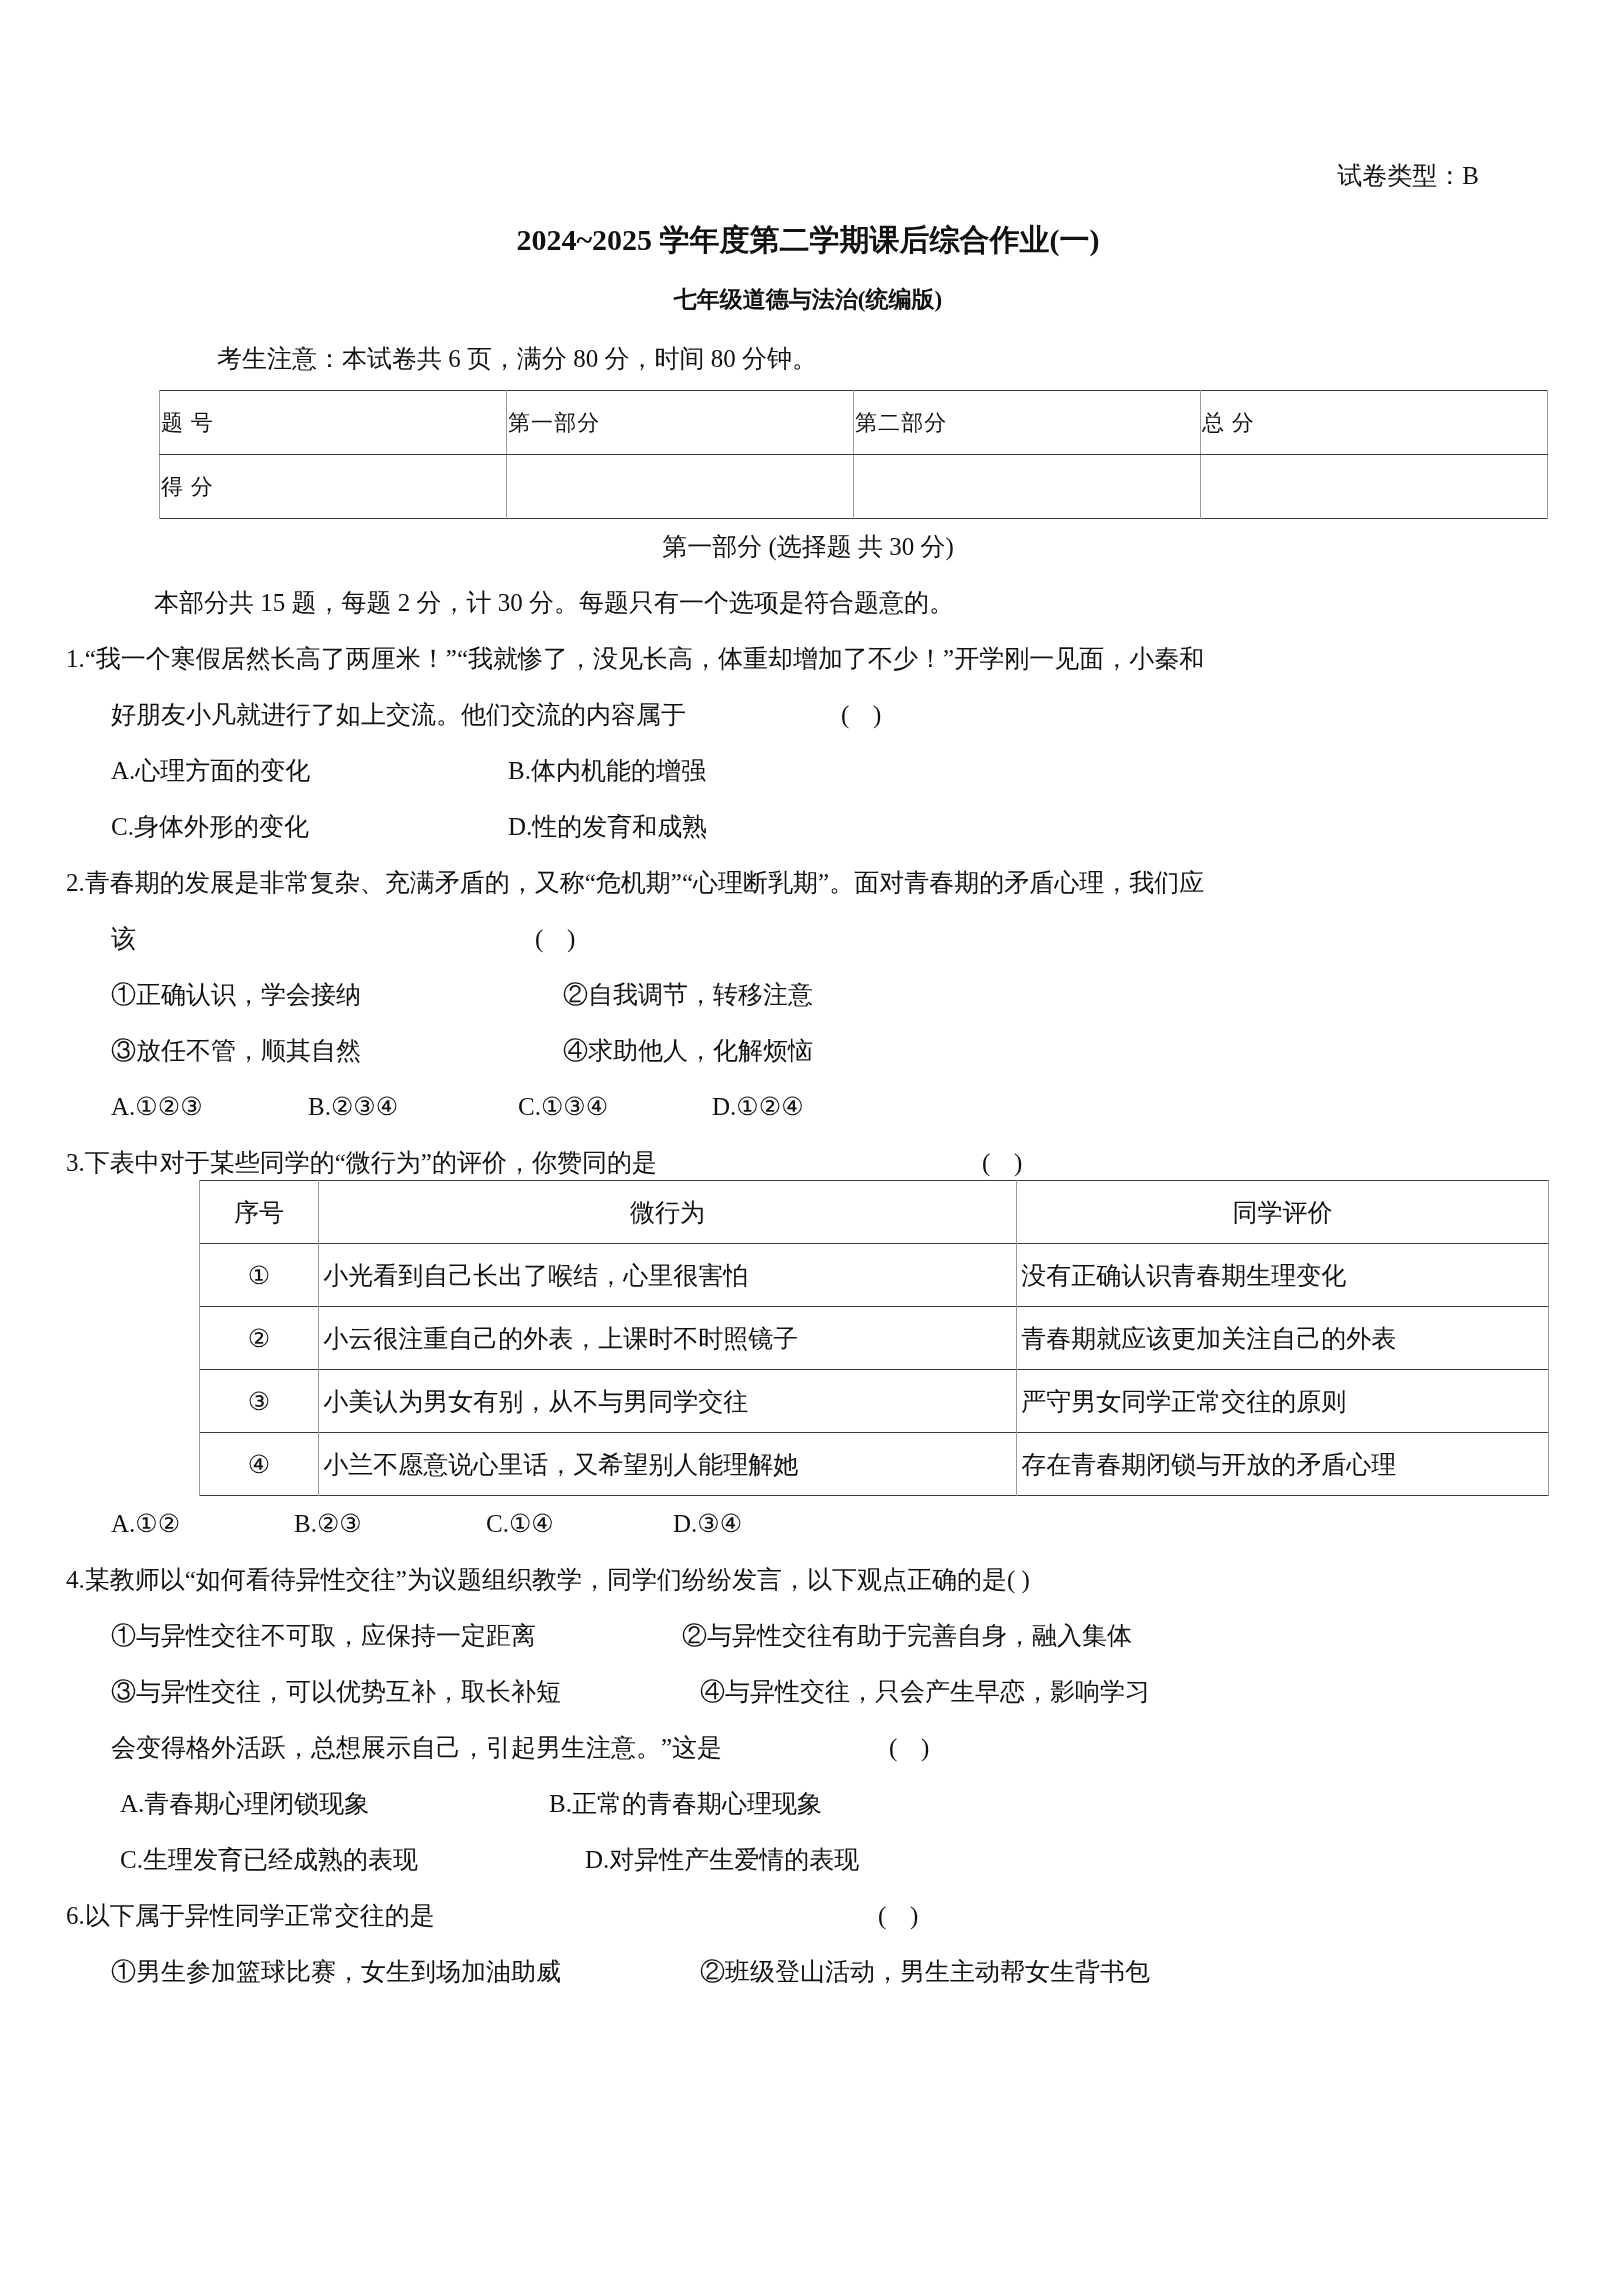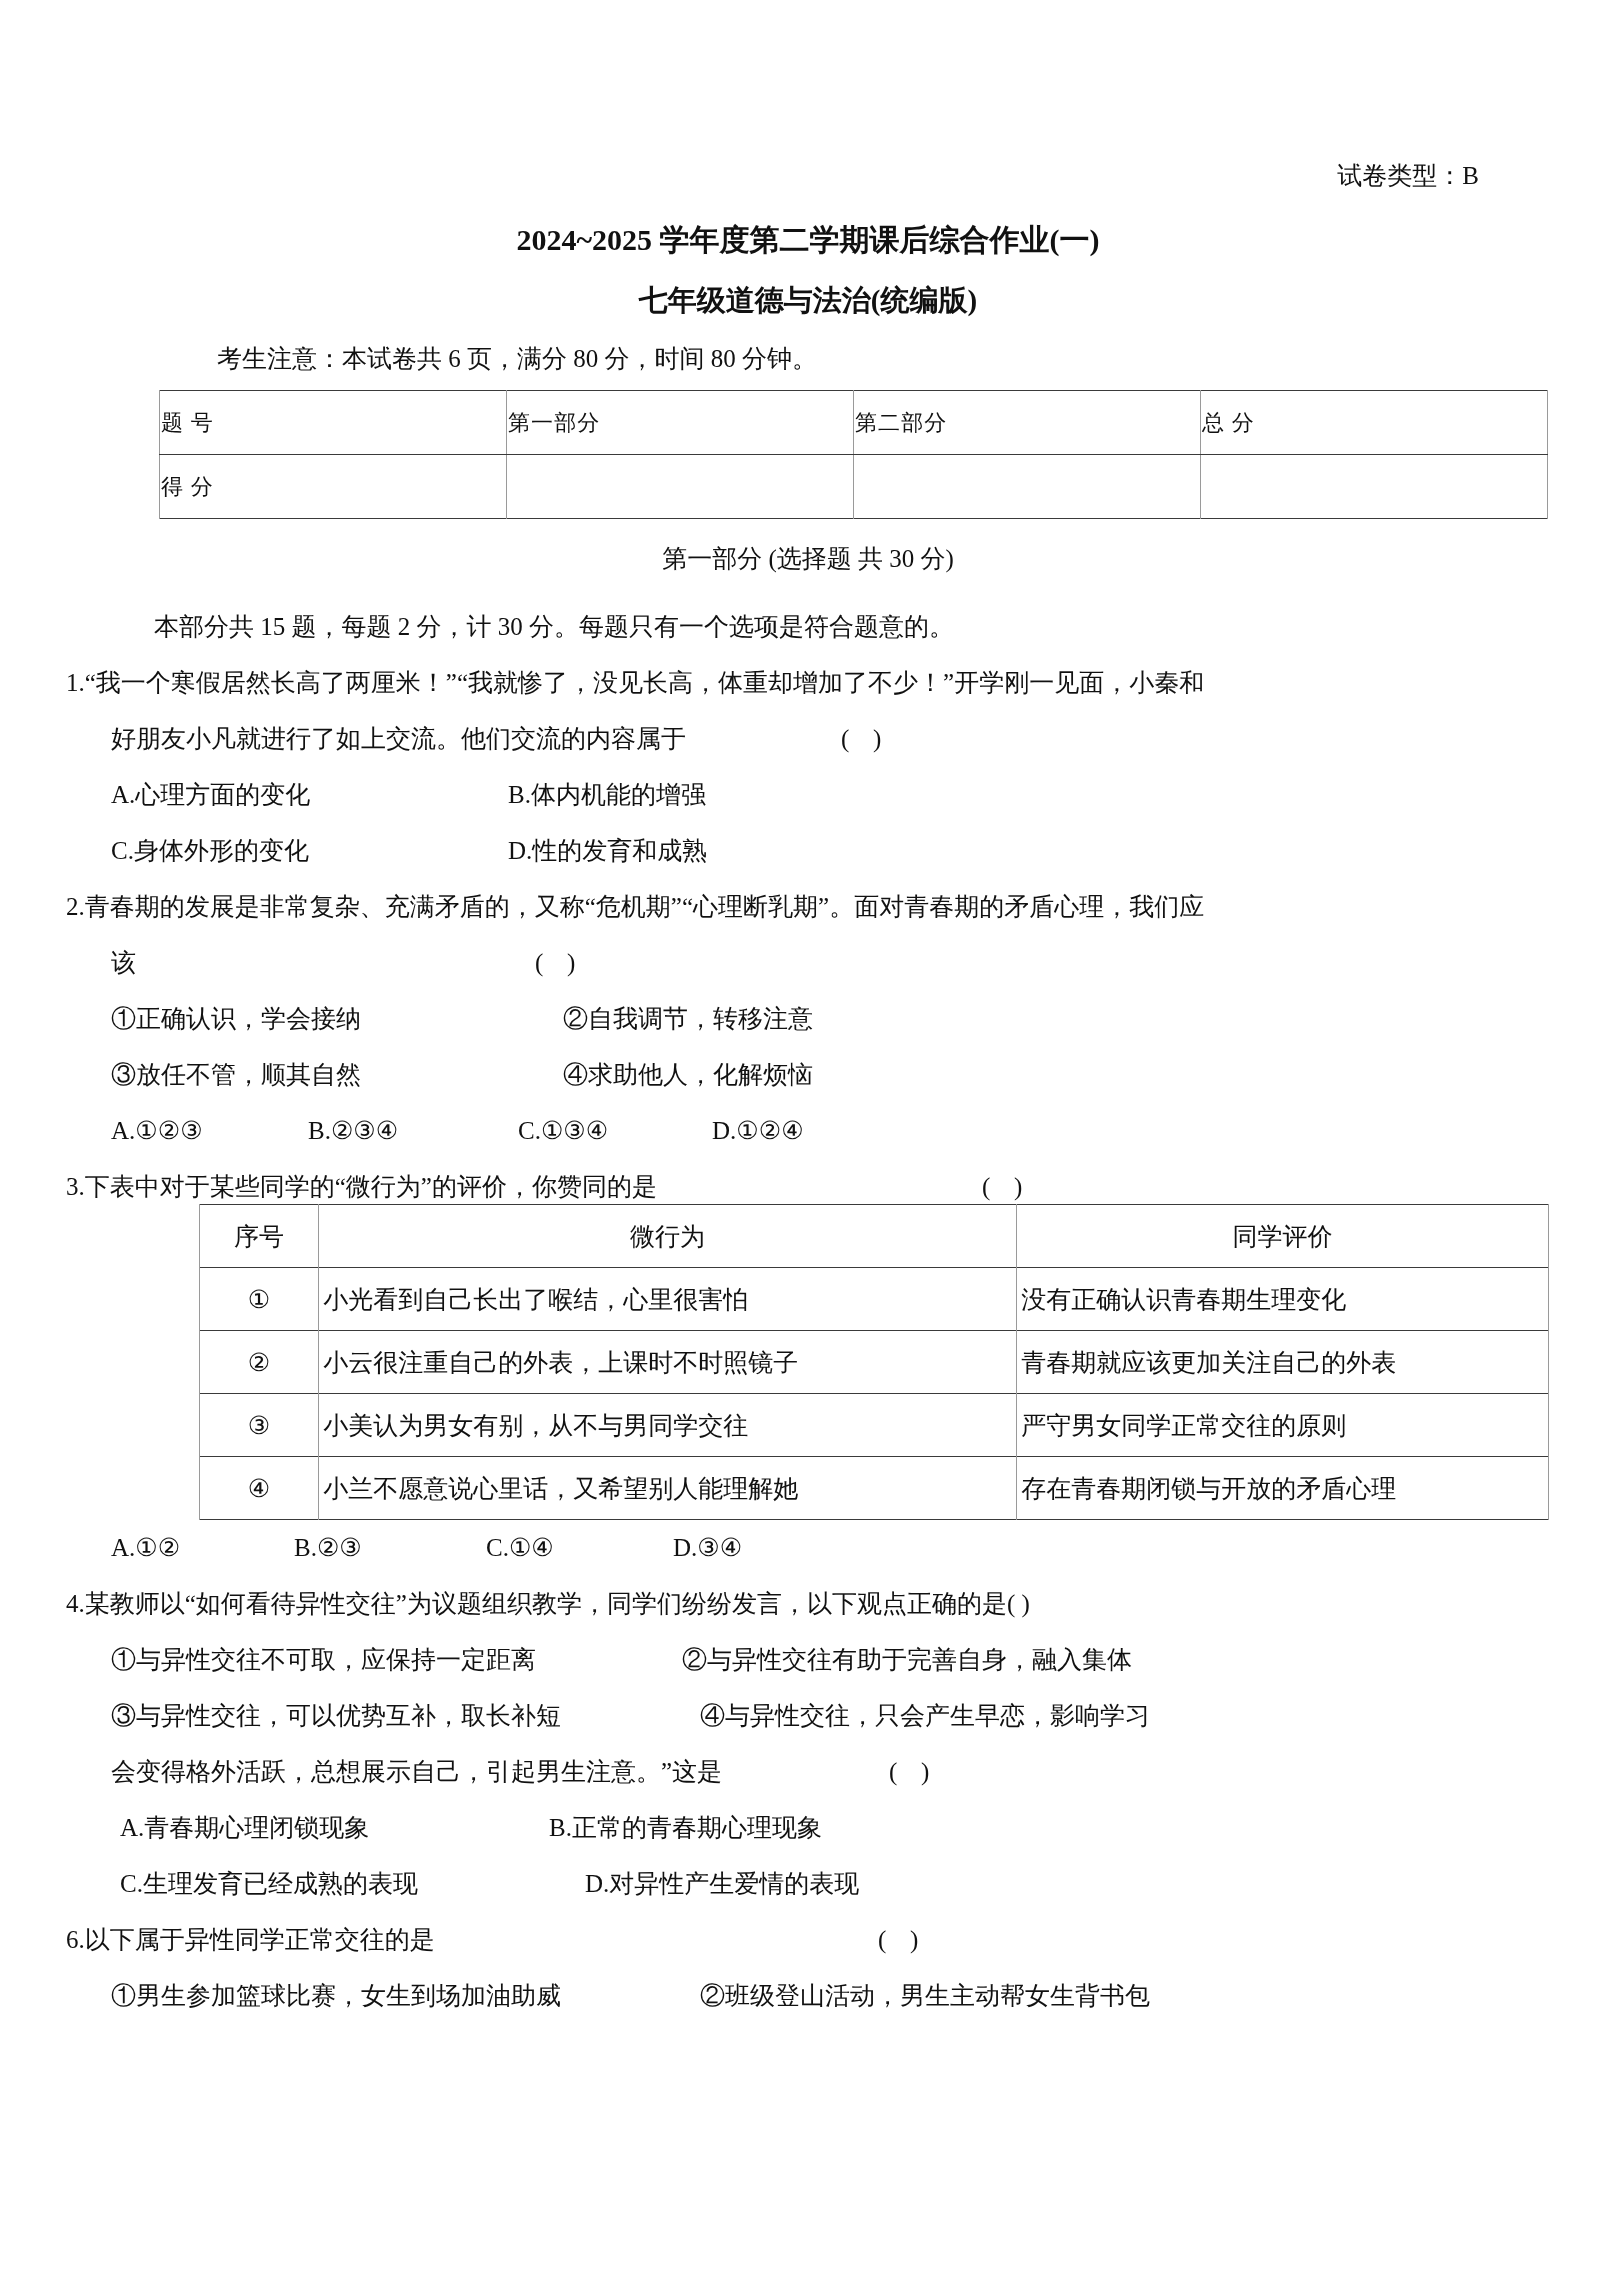--- a/index.html
+++ b/index.html
@@ -7,23 +7,23 @@
     position:relative;
     width:1616px;height:2284px;
     background:#ffffff;color:#111111;
     font-family:"Liberation Serif","DejaVu Serif",serif;
     font-size:25px;
     overflow:hidden;
   }
   .line{position:relative;line-height:56px;white-space:nowrap;margin-left:66px;}
   .paper-type{margin:148px 0 0 0;text-align:right;padding-right:137px;line-height:56px;}
   .title{margin:7.6px 0 0 0;text-align:center;font-size:30px;font-weight:bold;line-height:56px;}
-  .subtitle{margin:4.3px 0 0 0;text-align:center;font-size:29px;font-weight:bold;line-height:56px;}
+  .subtitle{margin:4.3px 0 0 0;text-align:center;font-size:23px;font-weight:bold;line-height:56px;}
   .notice{margin:3.3px 0 0 217px;line-height:56px;white-space:nowrap;}
-  .section-heading{text-align:center;line-height:56px;margin:12px;}
+  .section-heading{text-align:center;line-height:56px;margin:0;}
   .instr{margin-left:154px;}
   .cont{padding-left:45px;}
   .opts{padding-left:45px;}
   .q5l1{padding-left:17.4px;}
   .q5opts{padding-left:54px;}
   .opt{display:inline-block;}
   .w337{width:183px}.w345{width:187px}.w353{width:192px}.w356{width:193px}
   .w357{width:194px}.w362{width:197px}.w386{width:210px}.w731{width:397px}
   .w790{width:429px}.w832{width:452px}.w857{width:465px}.w1051{width:571px}.w1085{width:589px}
   .bracket{letter-spacing:8.7px;}

